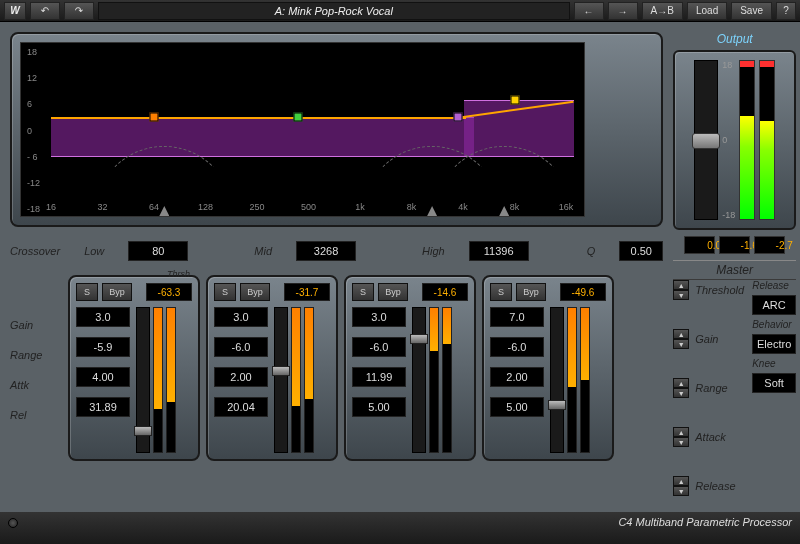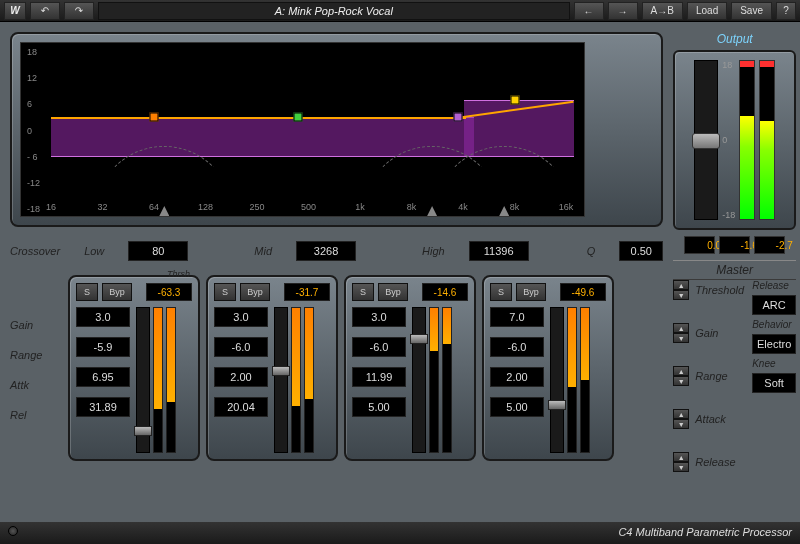--- a/index.html
+++ b/index.html
@@ -69,24 +69,24 @@
 .band-meter .peak { position: absolute; top: 0; width: 100%; height: 4px; background: #ff3030; }
 .master-hdr { text-align: center; color: #222; font-style: italic; font-size: 12px; border-bottom: 1px solid #3a3a3a; border-top: 1px solid #888; padding: 2px; }
 .m-row { display: flex; align-items: center; gap: 6px; }
 .spinner { display: flex; flex-direction: column; }
 .spin-btn { width: 16px; height: 10px; background: linear-gradient(#555,#333); border: 1px solid #111; font-size: 7px; color: #ccc; display: flex; align-items: center; justify-content: center; cursor: pointer; }
 .m-lbl { color: #222; font-style: italic; font-size: 11px; flex: 1; }
 .m-right { display: flex; flex-direction: column; gap: 4px; }
 .m-right .lbl { color: #222; font-style: italic; font-size: 10px; }
 .m-right .numbox { width: 44px; }
 .master-split { display: flex; gap: 8px; }
-.master-left { display: flex; flex-direction: column; gap: 23px; }
-
-
-.footer { position: absolute; bottom: 0; left: 0; right: 0; height: 22px; background: linear-gradient(#333, #1a1a1a); display: flex; align-items: flex-start; padding: 4px 8px; color: #ddd; font-style: italic; font-size: 11px; }
+.master-left { display: flex; flex-direction: column; gap: 29px; }
+
+
+.footer { position: absolute; bottom: 0; left: 0; right: 0; height: 22px; background: linear-gradient(#333, #1a1a1a); display: flex; align-items: flex-end; padding: 16px 8px; color: #ddd; font-style: italic; font-size: 11px; }
 .footer .spacer { flex: 1; }
 .light { width: 10px; height: 10px; border-radius: 50%; background: radial-gradient(#555,#222); border: 1px solid #000; }
 </style>
 </head>
 <body>
 
 <div class="plugin">
 
   <div class="toolbar">
     <div class="tbtn w-logo">W</div>
@@ -166,21 +166,21 @@
     <div class="band-top" style="position:relative">
       <div class="sbtn">S</div>
       <div class="sbtn" style="width:30px">Byp</div>
       <span class="thrsh-lbl" style="top:-14px; right:2px">Thrsh</span>
       <div class="thrsh-val">-63.3</div>
     </div>
     <div class="band-body">
       <div class="band-nums">
         <div class="numbox">3.0</div>
         <div class="numbox">-5.9</div>
-        <div class="numbox">6.95</div>
+        <div class="numbox">4.00</div>
         <div class="numbox">31.89</div>
       </div>
       <div class="band-meter-group">
         <div class="band-slider">
           <div class="thumb" style="top:82%"></div>
         </div>
         <div class="band-meter">
                   <div class="peak"></div>
                   <div class="gr-fill" style="height:70%"></div>
                 </div>

